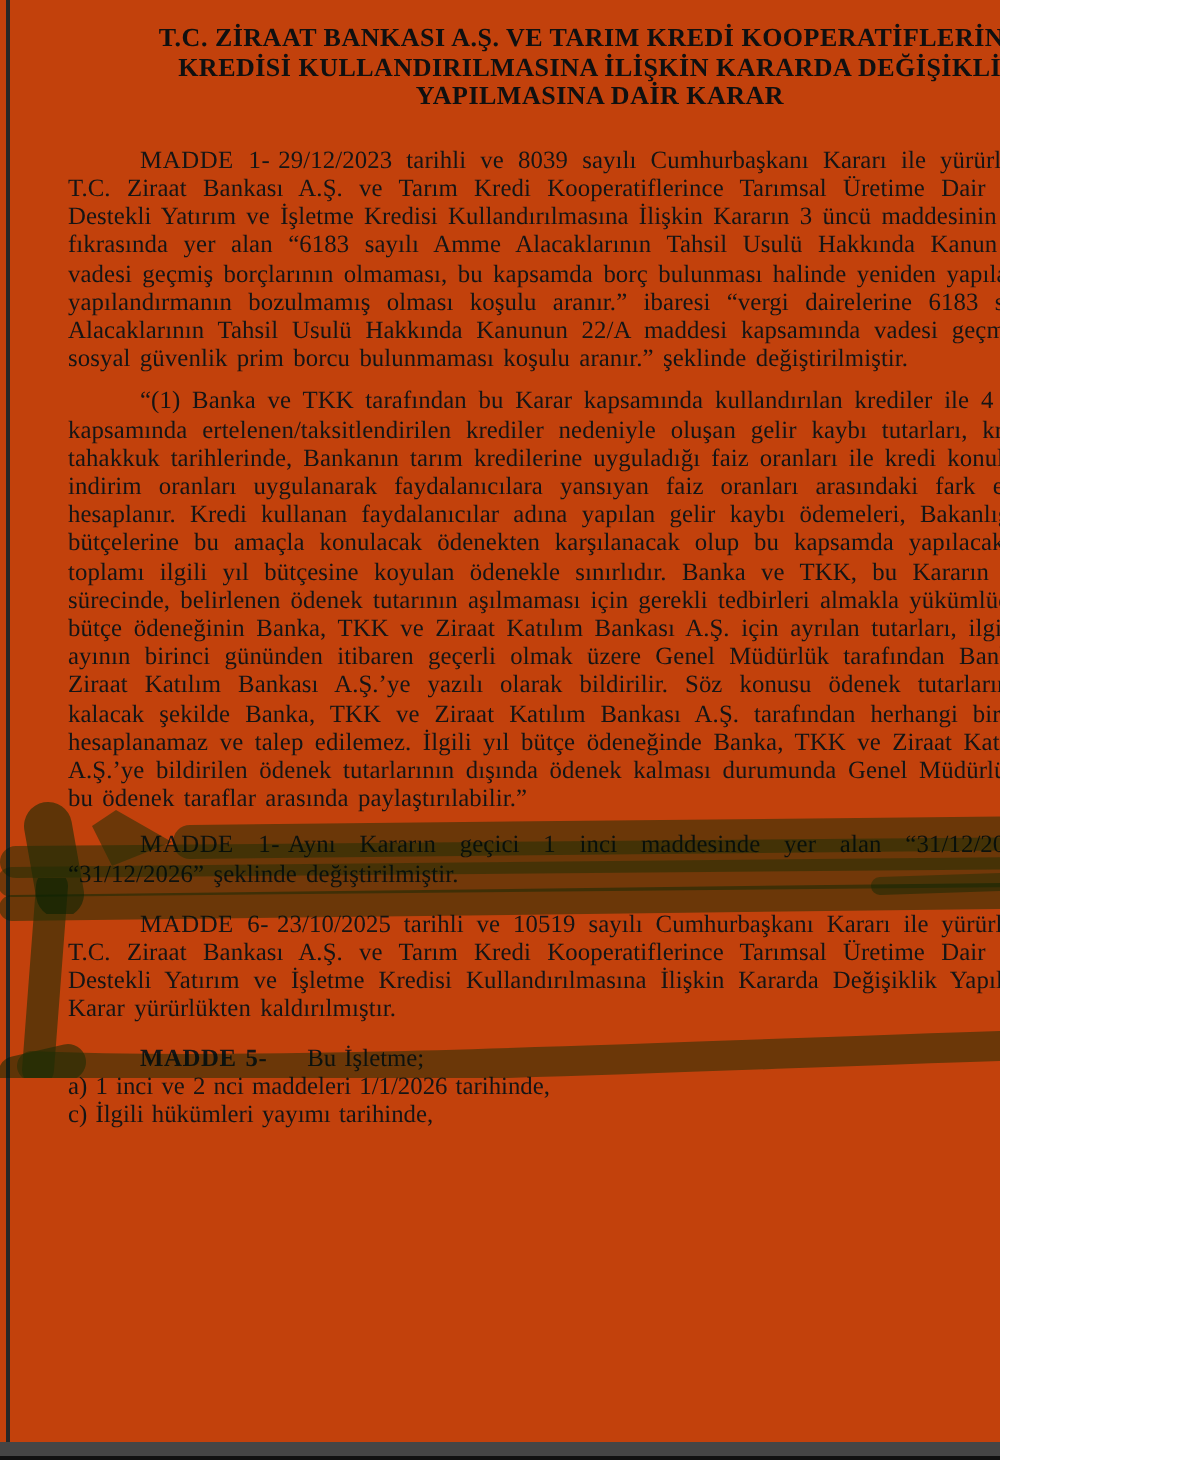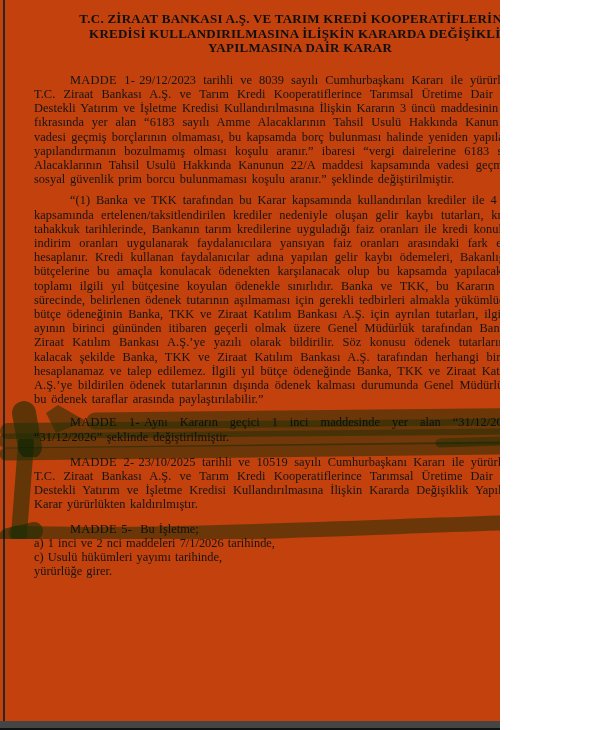--- a/index.html
+++ b/index.html
@@ -22,21 +22,21 @@
   }
   p.article{
     margin:0 0 7px 0;font-size:12.4px;line-height:14.2px;
     text-align:justify;text-indent:36px;word-spacing:1.5px;letter-spacing:.05px;
   }
   p.article .label{font-weight:normal;margin-right:4px;letter-spacing:.3px;}
   p.no-gap{margin-bottom:0;}
   p.quote-par{margin-bottom:9px;}
   .m5-block{margin:0 0 8px 0;font-size:12.4px;line-height:14.2px;word-spacing:1px;}
   .m5-head{text-indent:36px;}
-  .m5-head .label{font-weight:normal;margin-right:8px;letter-spacing:.3px;}
+  .m5-head .label{font-weight:bold;margin-right:20px;letter-spacing:.3px;}
   .annot-wrap{position:relative;margin:0 0 11px 0;}
   .annot-wrap p{margin:0;}
   .annot-svg{
     position:absolute;left:-34px;pointer-events:none;
     mix-blend-mode:multiply;
   }
   .hl-svg{top:-14px;width:600px;height:56px;}
   .box-svg{top:-16px;width:600px;height:100px;}
   .box-wrap{margin-bottom:10px;}
   .m6{margin-bottom:0;}
@@ -75,27 +75,26 @@
     </div>
 
     <div class="annot-wrap box-wrap">
       <svg class="annot-svg box-svg" viewBox="0 0 600 100" preserveAspectRatio="none">
         <path d="M 6 15 L 578 8" stroke="#2eb457" stroke-width="13" stroke-linecap="round" fill="none" stroke-opacity="0.55"></path>
         <path d="M 26 4 L 19 96" stroke="#2eb457" stroke-width="16" stroke-linecap="round" fill="none" stroke-opacity="0.6"></path>
         <path d="M 568 8 C 578 32 576 60 566 84" stroke="#2eb457" stroke-width="14" stroke-linecap="round" fill="none" stroke-opacity="0.55"></path>
         <path d="M 16 94 C 150 100 400 86 568 82" stroke="#2eb457" stroke-width="15" stroke-linecap="round" fill="none" stroke-opacity="0.55"></path>
         <path d="M 8 98 L 34 92" stroke="#24a84d" stroke-width="18" stroke-linecap="round" fill="none" stroke-opacity="0.6"></path>
       </svg>
-      <p class="article"><span class="label">MADDE 2-</span><span>23/10/2025 tarihli ve 10519 sayılı Cumhurbaşkanı Kararı ile yürürlüğe konulan T.C. Ziraat Bankası A.Ş. ve Tarım Kredi Kooperatiflerince Tarımsal Üretime Dair Hazine Faiz Destekli Yatırım ve İşletme Kredisi Kullandırılmasına İlişkin Kararda Değişiklik Yapılmasına Dair Karar yürürlükten kaldırılmıştır.</span></p>
+      <p class="article"><span class="label">MADDE 6-</span><span>23/10/2025 tarihli ve 10519 sayılı Cumhurbaşkanı Kararı ile yürürlüğe konulan T.C. Ziraat Bankası A.Ş. ve Tarım Kredi Kooperatiflerince Tarımsal Üretime Dair Hazine Faiz Destekli Yatırım ve İşletme Kredisi Kullandırılmasına İlişkin Kararda Değişiklik Yapılmasına Dair Karar yürürlükten kaldırılmıştır.</span></p>
     </div>
 
     <div class="m5-block">
       <div class="m5-head"><span class="label">MADDE 5-</span><span>Bu İşletme;</span></div>
-      <div>a) 1 inci ve 2 nci maddeleri 7/1/2026 tarihinde,</div>
-      <div>c) Usulü hükümleri yayımı tarihinde,</div>
-      <div>yürürlüğe girer.</div>
+      <div>a) 1 inci ve 2 nci maddeleri 1/1/2026 tarihinde,</div>
+      <div>c) İlgili hükümleri yayımı tarihinde,</div>
     </div>
 
 
   </div>
 
   <div class="bottom-bar"></div>
 </div>
 
 </body></html>

